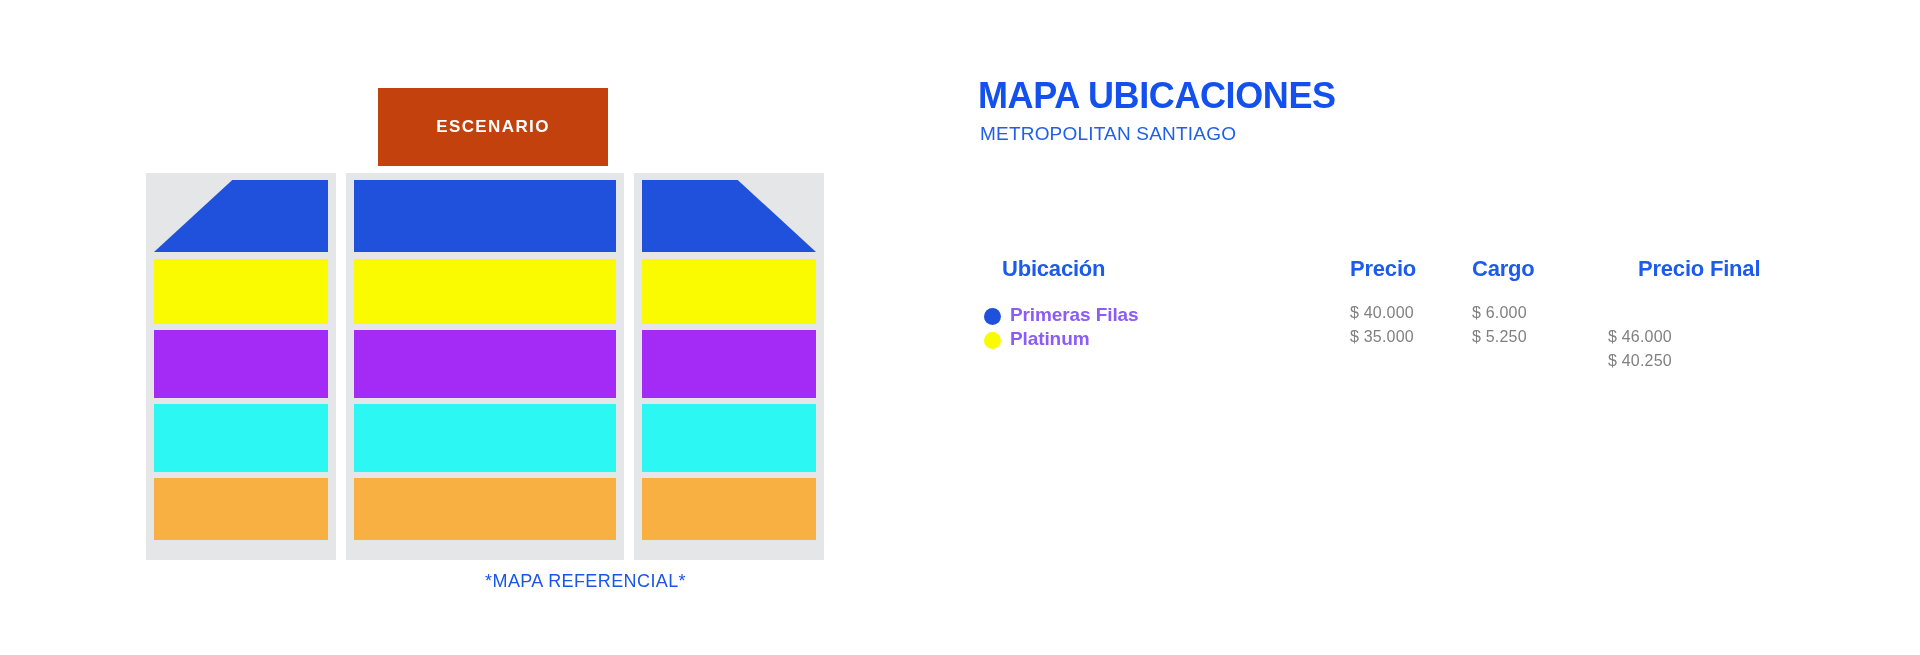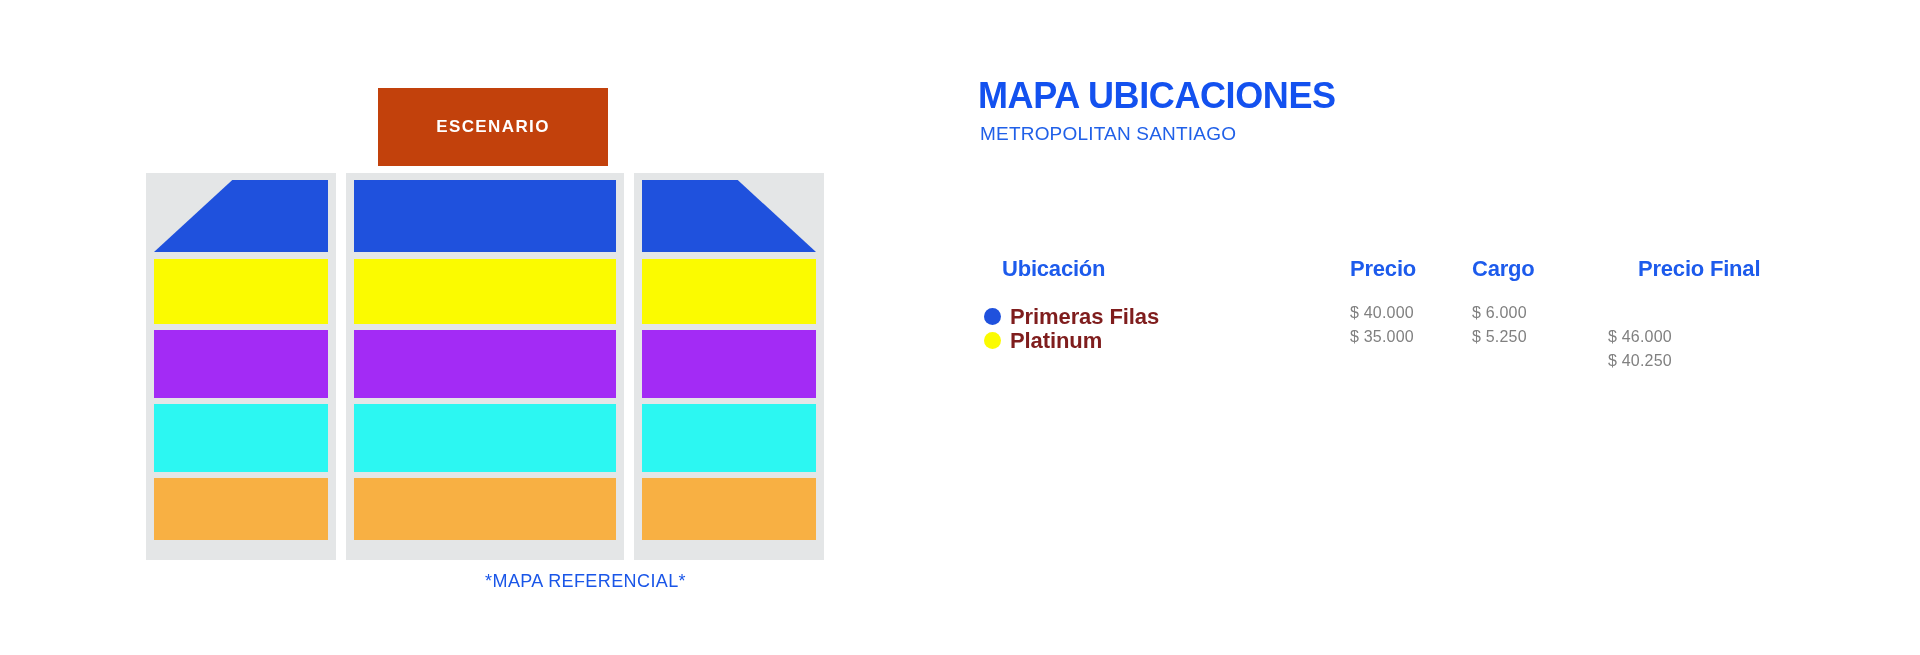--- a/index.html
+++ b/index.html
@@ -179,22 +179,22 @@
     top: 4px;
     width: 17px;
     height: 17px;
     border-radius: 50%;
   }
 
   .row-name {
     position: absolute;
     left: 50px;
     top: 0px;
-    color: #7f1d1d;
-    font-size: 22px;
+    color: #8b5cf6;
+    font-size: 19px;
     font-weight: bold;
     letter-spacing: -0.1px;
     white-space: nowrap;
   }
 
   .cell-num {
     position: absolute;
     top: 0px;
     color: #808080;
     font-size: 16px;

